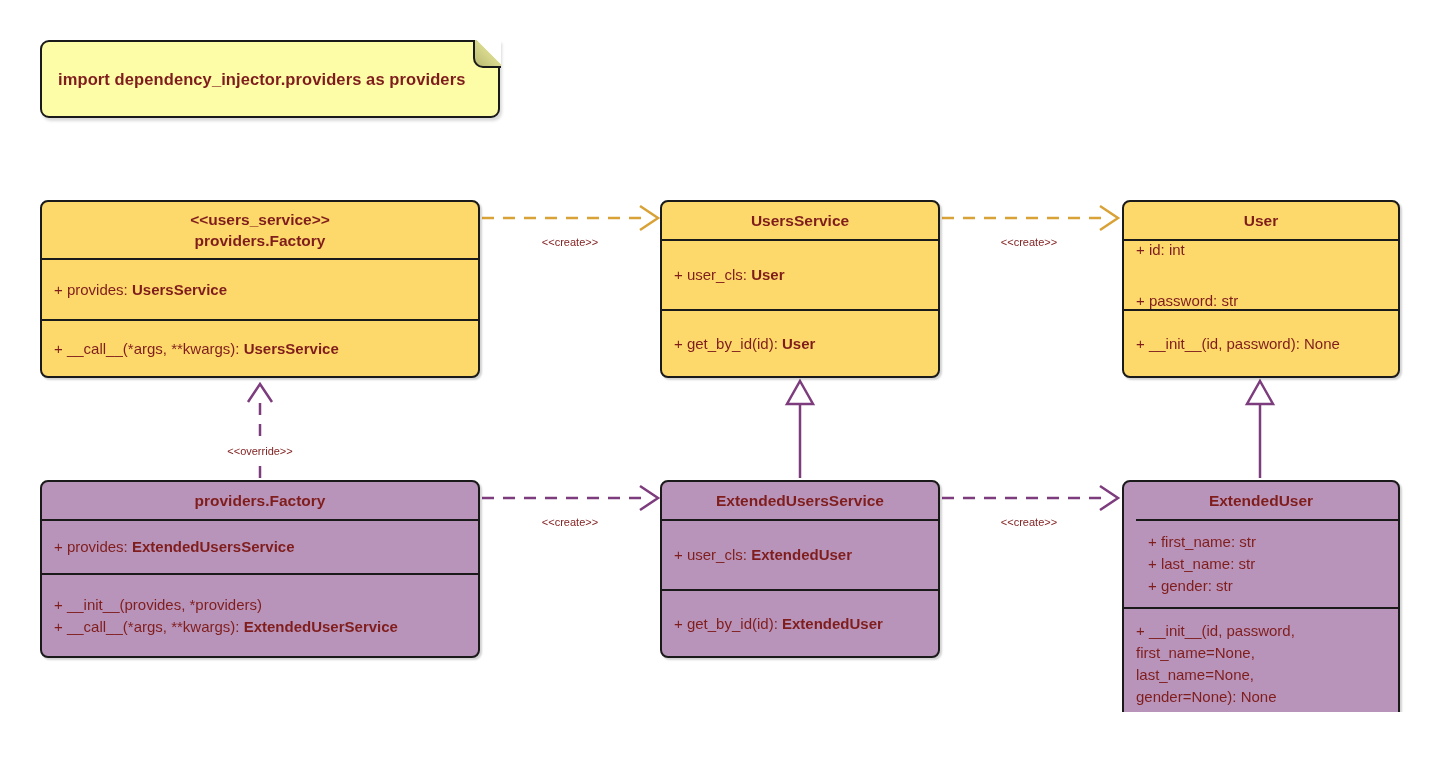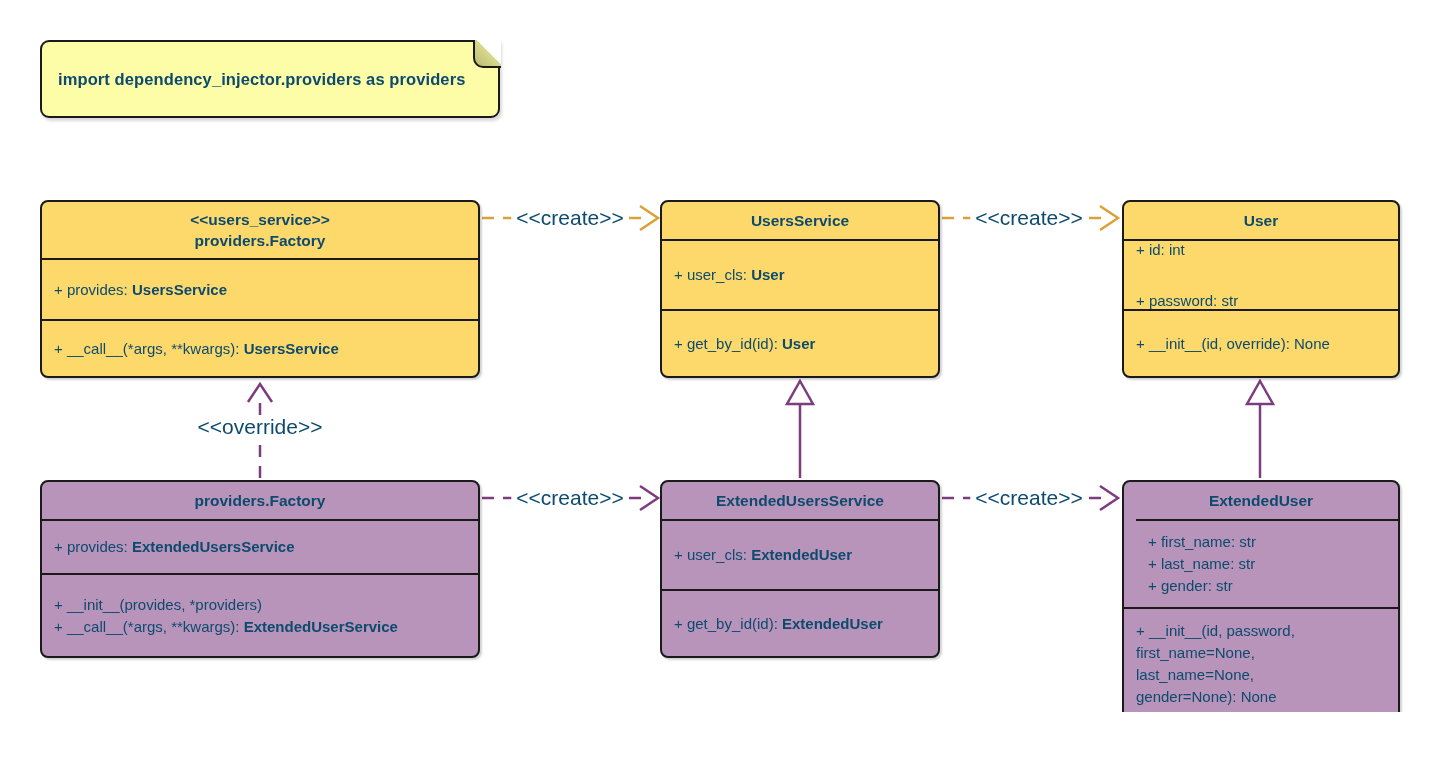--- a/index.html
+++ b/index.html
@@ -1,18 +1,18 @@
 <!DOCTYPE html>
 <html style="--yellow: #FDD96B; --purple: #B994BA; --note: #FDFDA8; --border: #1A1A1A; --gold: #D9A236; --epurple: #7D3C7D;"><head>
 <meta charset="utf-8">
 <style>
   html,body{margin:0;padding:0;background:#ffffff;}
   #stage{
     position:relative;width:1440px;height:712px;background:#ffffff;overflow:hidden;
-    font-family:"Liberation Sans",sans-serif;color:#0c4a6e;
+    font-family:"Liberation Sans",sans-serif;color:#7f1d1d;
   }
   
   .note{
     position:absolute;left:40px;top:40px;width:456px;height:74px;
     background:var(--note);border:2.5px solid var(--border);
     border-radius:9px;border-top-right-radius:0;
     box-shadow:2px 3px 3px rgba(0,0,0,0.15);
     display:flex;align-items:center;
   }
   .note-text{padding:0 16px;font-weight:bold;font-size:16.5px;letter-spacing:.1px;}
@@ -51,21 +51,21 @@
   #cls-c2 .header{height:37px;} #cls-c2 .attrs{height:88px;margin-left:12px;} #cls-c2 .methods{flex:1;}
   
   #edges{position:absolute;left:0;top:0;width:1440px;height:760px;pointer-events:none;}
   .stroke-gold{stroke:var(--gold);}
   .stroke-epurple{stroke:var(--epurple);}
   .edge-line{fill:none;stroke-width:2.5;}
   .edge-dashed{stroke-dasharray:12 9;}
   .tri{fill:#ffffff;stroke:var(--epurple);stroke-width:2.5;stroke-linejoin:miter;}
   .edge-label{
     position:absolute;transform:translate(-50%,-50%);
-    background:#ffffff;padding:0 5px;font-size:21px;white-space:nowrap;
+    background:#ffffff;padding:0 5px;font-size:11px;white-space:nowrap;margin-top:24px;
   }
 </style>
 </head>
 <body>
 
 <div id="stage">
 
   <div class="note">
     <span class="note-text">import dependency_injector.providers as providers</span>
     <span class="note-fold"></span>
@@ -142,21 +142,21 @@
 
   <div id="cls-c1" class="uml-class yellow">
     <div class="sec header">
       <div>User</div>
     </div>
     <div class="sec attrs">
         <div class="member-line"><span>+ id: int</span></div>
         <div class="member-line"><span>+ password: str</span></div>
       </div>
     <div class="sec methods">
-        <div class="member-line"><span>+ __init__(id, override): None</span></div>
+        <div class="member-line"><span>+ __init__(id, password): None</span></div>
       </div>
   </div>
 
   <div id="cls-a2" class="uml-class purple">
     <div class="sec header">
       <div>providers.Factory</div>
     </div>
     <div class="sec attrs">
         <div class="member-line"><span>+ provides: </span><span class="bold">ExtendedUsersService</span></div>
       </div>

